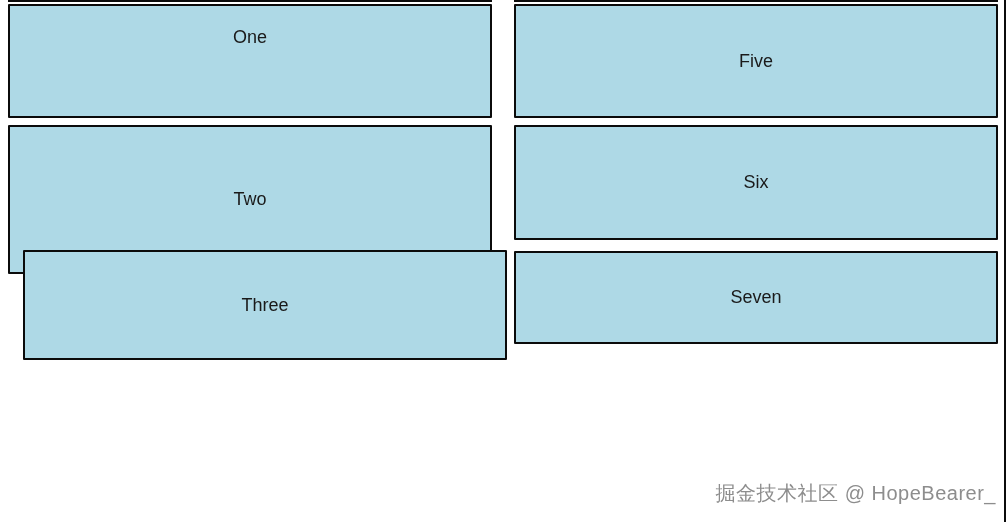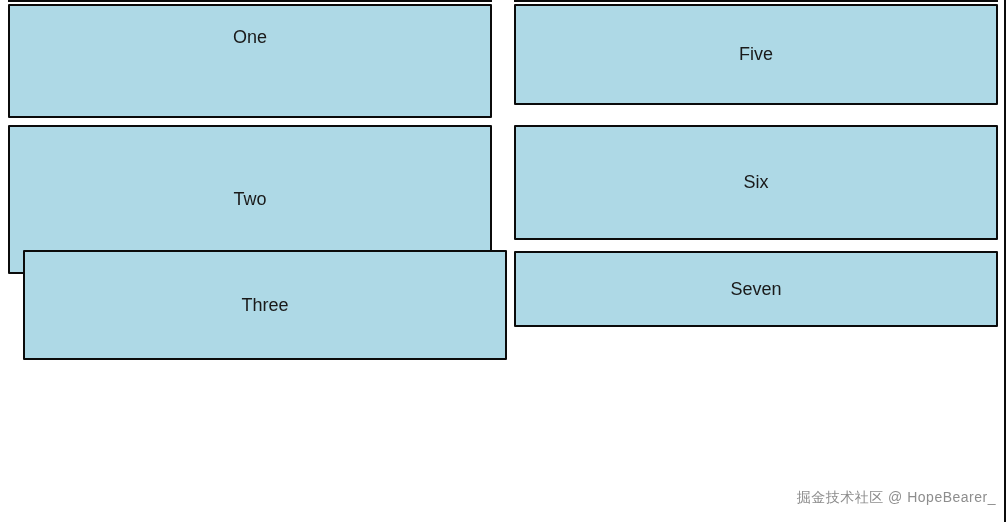--- a/index.html
+++ b/index.html
@@ -34,23 +34,23 @@
     align-items: center;
     justify-content: center;
     text-align: center;
   }
   
   .box-one   { left: 8px;   top: 4px;   height: 114px; align-items: flex-start; padding-top: 21px; }
   .box-two   { left: 8px;   top: 125px; height: 149px; }
   .box-three { left: 8px;   top: 250px; height: 110px; margin-left: 15px; }
   .box-four  { left: 8px;   top: 372px; height: 114px; }
   
-  .box-five  { left: 514px; top: 4px;   height: 101px; }
+  .box-five  { left: 514px; top: 4px;   height: 114px; }
   .box-six   { left: 514px; top: 125px; height: 115px; }
-  .box-seven { left: 514px; top: 251px; height: 76px; text-align: right; }
+  .box-seven { left: 514px; top: 251px; height: 93px; text-align: right; }
 
   
   .edge-top-left {
     position: absolute;
     left: 8px; top: 0;
     width: 484px; height: 2px;
     background: var(--box-border);
   }
   .edge-top-right {
     position: absolute;
@@ -62,21 +62,21 @@
     position: absolute;
     left: 1004px; top: 0;
     width: 2px; height: 522px;
     background: var(--box-border);
   }
 
   .watermark {
     position: absolute;
     right: 12px;
     bottom: 15px;
-    font-size: 14px;
+    font-size: 20px;
     color: var(--watermark-color);
     text-shadow: 2px 2px 0 #ffffff;
     white-space: nowrap;
     letter-spacing: 0.5px;
   }
 </style>
 </head>
 <body>
 
 <div class="stage">

